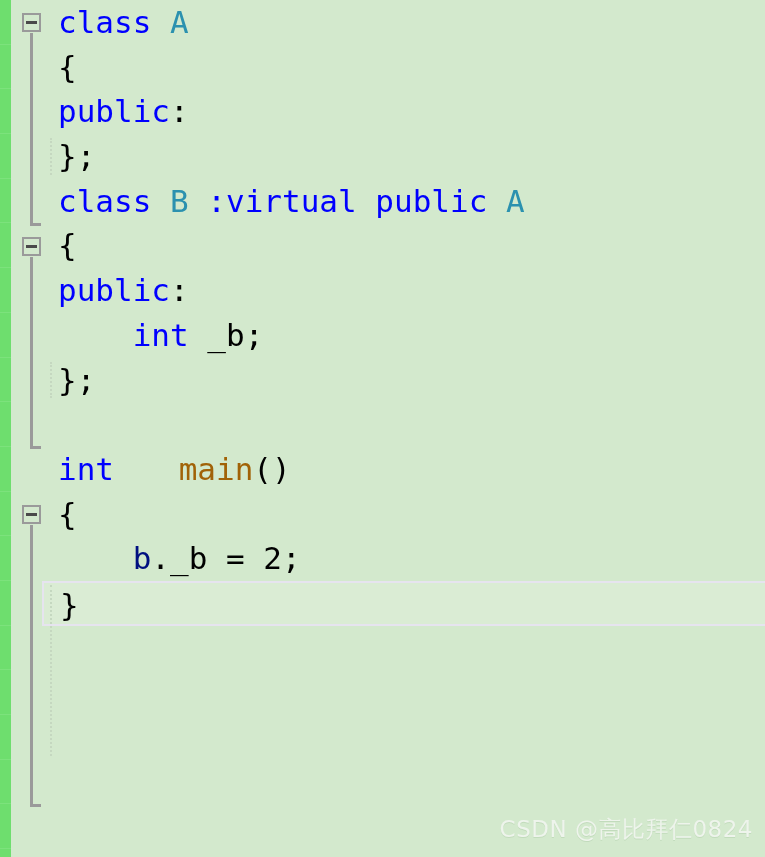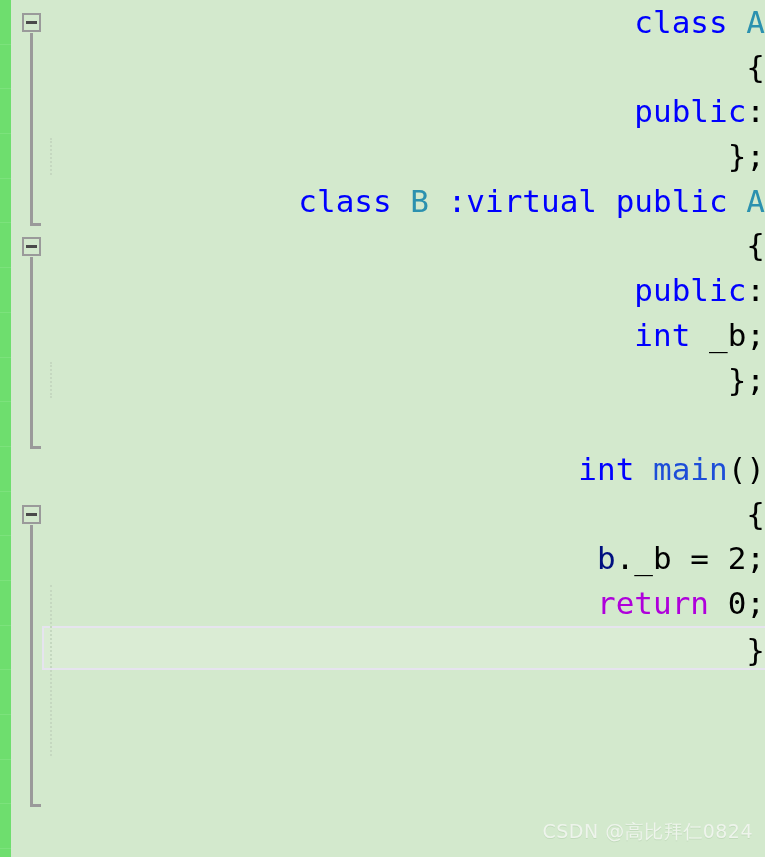--- a/index.html
+++ b/index.html
@@ -51,35 +51,34 @@
     height: 857px;
   }
 
   .line {
     position: relative;
     height: 44.7px;
     line-height: 44.7px;
     font-size: 31px;
     white-space: pre;
     color: #000000;
-    padding-left: 0;
+    padding-left: 16px;
     box-sizing: border-box;
-    text-align: right;
   }
   .line.current {
     background: #daecd4;
     border-top: 2px solid #e6e4ef;
     border-bottom: 2px solid #e6e4ef;
     border-left: 2px solid #e6e4ef;
   }
 
   
   .kw   { color: #0000ff; }
   .type { color: #2b91af; }
-  .fn   { color: #1d4ed8; }
+  .fn   { color: #a16207; margin-left: 46px; }
   .ctl  { color: #af00db; }
   .var  { color: #001080; }
   .plain{ color: #000000; }
 
   
   .squiggle {
     position: absolute;
     left: 6px;
     bottom: 2px;
     width: 16px;
@@ -124,21 +123,21 @@
     width: 2px;
     border-left: 2px dotted #c5d8c0;
   }
 
   
   .watermark {
     position: absolute;
     right: 12px;
     bottom: 12px;
     font-family: "DejaVu Sans", "Liberation Sans", sans-serif;
-    font-size: 19px;
+    font-size: 23px;
     color: #eef4ec;
     text-shadow: 0 1px 0 #c2dbbc;
     letter-spacing: 0.5px;
     white-space: nowrap;
   }
 </style>
 </head>
 <body>
 
 <div id="editor">
@@ -185,21 +184,20 @@
       <div class="line"><span class="plain">};</span></div>
       <div class="line"><span class="kw">class</span><span class="plain"> </span><span class="type">B</span><span class="plain"> </span><span class="kw">:virtual public</span><span class="plain"> </span><span class="type">A</span></div>
       <div class="line"><span class="plain">{</span></div>
       <div class="line"><span class="kw">public</span><span class="plain">:</span></div>
       <div class="line"><span class="plain">    </span><span class="kw">int</span><span class="plain"> _b;</span></div>
       <div class="line"><span class="plain">};</span><span class="squiggle"></span></div>
       <div class="line"></div>
       <div class="line"><span class="kw">int</span><span class="plain"> </span><span class="fn">main</span><span class="plain">()</span></div>
       <div class="line"><span class="plain">{</span></div>
       <div class="line"><span class="plain">    </span><span class="var">b</span><span class="plain">._b = 2;</span></div>
-      <div class="line"><span class="plain">    </span><span class="ctl">return</span><span class="plain"> 0;</span></div>
       <div class="line current"><span class="plain">}</span></div>
       <div class="indent-guide" style="top: 138.1px; height: 36.7px;"></div>
       <div class="indent-guide" style="top: 361.6px; height: 36.7px;"></div>
       <div class="indent-guide" style="top: 585.1px; height: 170.8px;"></div>
     </div>
 
   <div class="watermark">CSDN @高比拜仁0824</div>
 
 </div>
 

